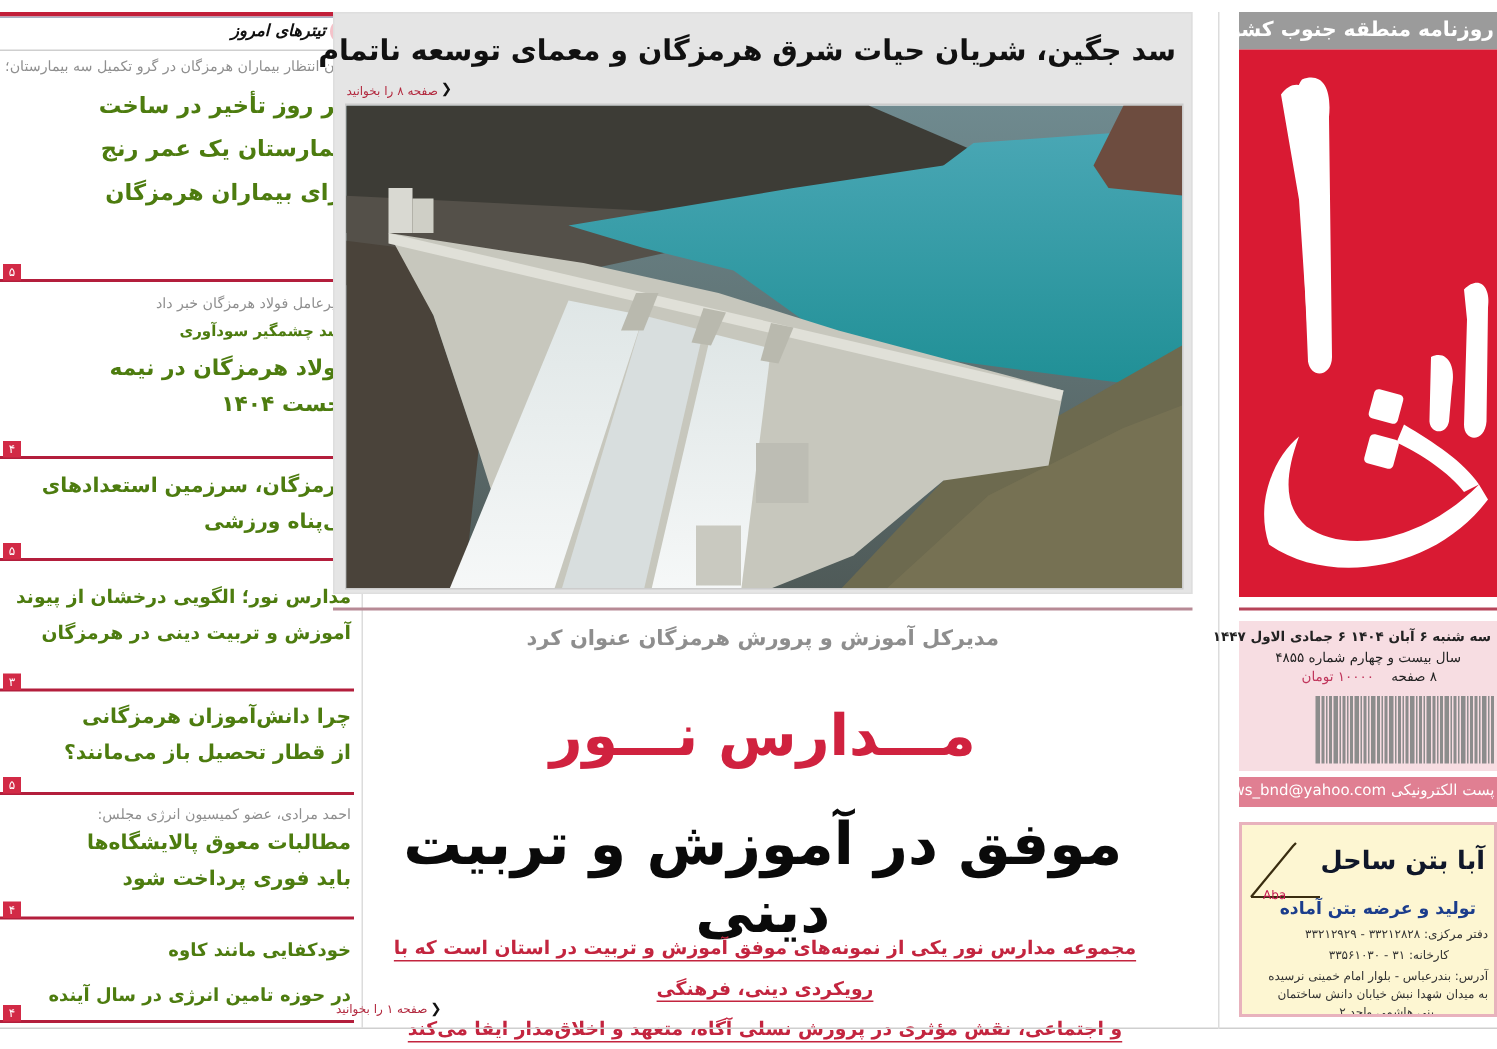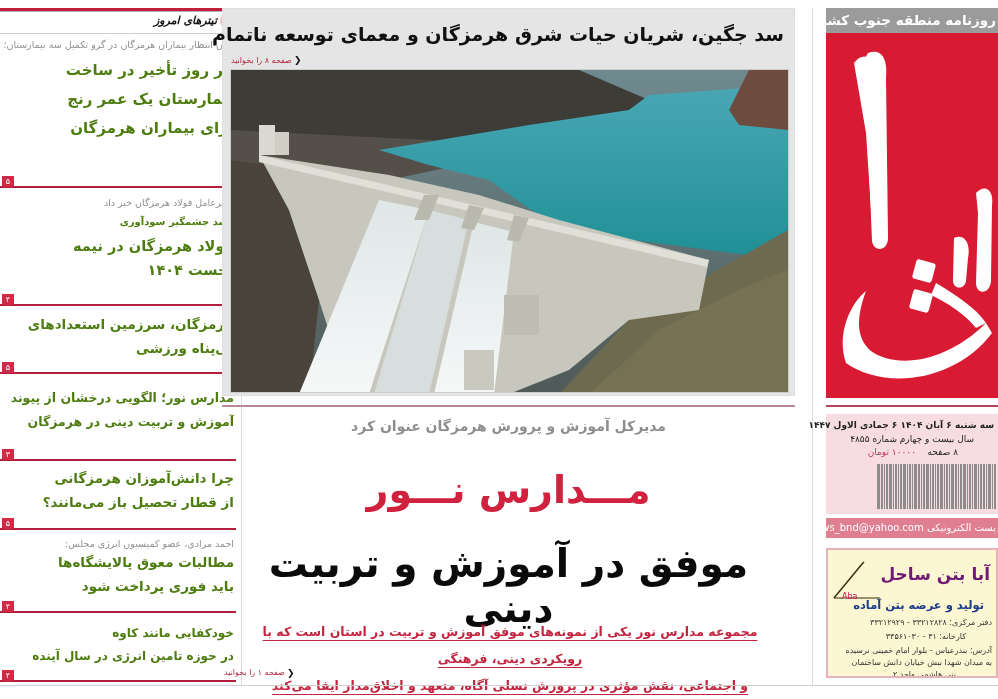--- a/index.html
+++ b/index.html
@@ -48,21 +48,21 @@
   .tagline { position: absolute; left: 14px; right: 0; top: 8px; height: 25px; background: #9b9b9b; color: #fff; font-size: 13.5px; font-weight: bold; padding-right: 2px; line-height: 25px; white-space: nowrap; overflow: hidden; }
   .logo-box { position: absolute; left: 14px; right: 0; top: 33px; height: 365px; background: #d91a33; overflow: hidden; }
   .logo-rule { position: absolute; left: 14px; right: 0; top: 405px; height: 2px; background: #b64358; }
   .issue-box { position: absolute; left: 14px; right: 0; top: 414px; height: 100px; background: #f7dde2; font-size: 9px; color: #222; }
   .issue-box .line { position: absolute; right: 4px; white-space: nowrap; }
   .issue-box .price { color: #c0355b; }
   .barcode { position: absolute; left: 0; right: 0; top: 50px; height: 45px; display: flex; gap: 1px; padding: 0 2px; }
   .barcode i { display: block; height: 100%; background: #8c8c8c; }
   .email-bar { position: absolute; left: 14px; right: 0; top: 518px; height: 20px; background: #e07f92; color: #fff; font-size: 10px; line-height: 20px; padding-right: 2px; white-space: nowrap; overflow: hidden; }
   .ad-box { position: absolute; left: 14px; right: 0; top: 548px; height: 130px; background: #fdf6d2; border: 2px solid #e8b2bd; overflow: hidden; }
-  .ad-box .brand { position: absolute; right: 6px; top: 14px; font-size: 17px; font-weight: bold; color: #701a75; white-space: nowrap; }
+  .ad-box .brand { position: absolute; right: 6px; top: 14px; font-size: 17px; font-weight: bold; color: #0f172a; white-space: nowrap; }
   .ad-box .tag { position: absolute; right: 12px; top: 48px; font-size: 11.5px; font-weight: bold; color: #1b3d8c; white-space: nowrap; }
   .ad-box .line { position: absolute; right: 4px; font-size: 8px; color: #333; white-space: nowrap; }
   .ad-box .logo-mark { position: absolute; left: 4px; top: 10px; }
   .ad-box .logo-text { position: absolute; left: 14px; top: 42px; font-size: 8px; color: #c4164f; }
 </style>
 </head>
 <body>
 
 <div class="left-col">
   <div class="top-rule"></div>
@@ -131,21 +131,21 @@
     <div class="headline" style="line-height:24px;font-size:13.5px;">مطالبات معوق پالایشگاه‌ها</div>
     <div class="headline" style="line-height:24px;font-size:13.5px;">باید فوری پرداخت شود</div>
     <div class="foot">
       <div class="rule"></div>
       <div class="badge">۴</div>
     </div>
   </div>
 
   <div class="item" style="top:620px;height:62px;">
     <div class="headline" style="line-height:26px;font-size:12px;">خودکفایی مانند کاوه</div>
-    <div class="headline" style="line-height:20px;font-size:12px;">در حوزه تامین انرژی در سال آینده</div>
+    <div class="headline" style="line-height:34px;font-size:12px;">در حوزه تامین انرژی در سال آینده</div>
     <div class="foot">
       <div class="rule"></div>
       <div class="badge">۴</div>
     </div>
   </div>
 </div>
 
 <div class="center-col">
   <div class="top-story">
     <div class="headline">سد جگین، شریان حیات شرق هرمزگان و معمای توسعه ناتمام</div>

